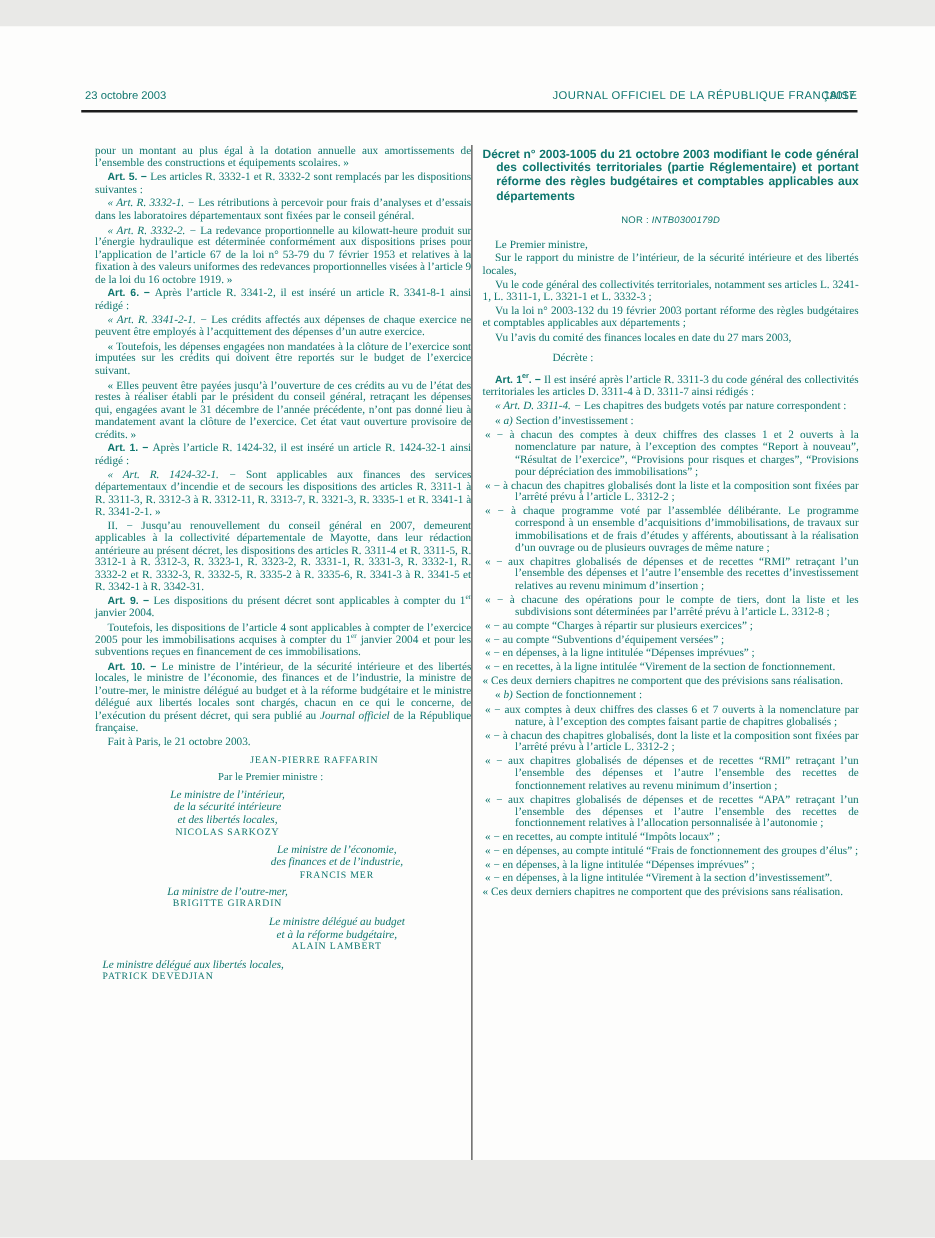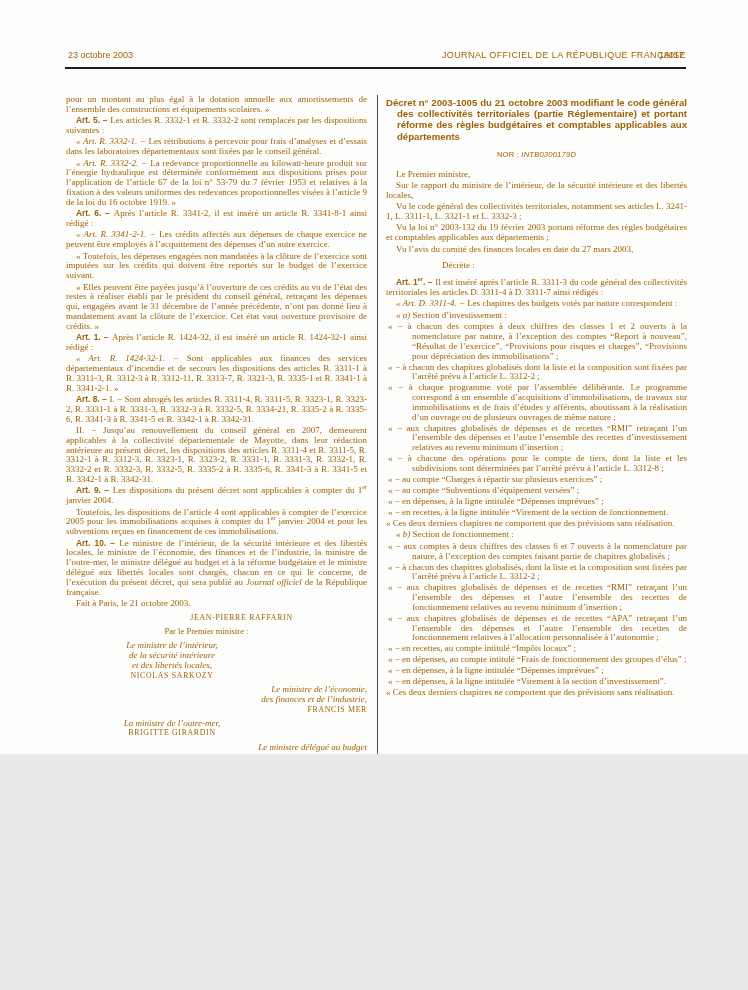--- a/index.html
+++ b/index.html
@@ -2,36 +2,36 @@
 <html lang="fr"><head>
 <meta charset="utf-8">
 <style>
   html,body{margin:0;padding:0;}
   body{
     width:748px;height:990px;overflow:hidden;
     background:#e9e9e7;
     font-family:"Liberation Serif", serif;
   }
   #page{
-    position:relative;width:748px;height:754px;
-    background:#fdfdfc;color:#a16207;overflow:hidden;
+    position:relative;width:748px;height:907px;
+    background:#fdfdfc;color:#0f766e;overflow:hidden;margin-top:21px;
   }
   
   #running-head{
     position:absolute;left:65px;top:48px;width:621px;height:16px;
     font-family:"Liberation Sans", sans-serif;font-size:9px;
   }
   #running-head .date{position:absolute;left:3px;top:2px;}
   #running-head .jtitle{position:absolute;left:0;right:0;top:2px;text-align:right;letter-spacing:.4px;}
   #running-head .pnum{position:absolute;right:2px;top:2px;}
   #head-rule{position:absolute;left:65px;top:67px;width:621px;height:2px;background:#1d1d1d;}
   
   #col-divider{position:absolute;left:377px;top:95px;width:1px;height:884px;background:#4a4a48;}
   .column{position:absolute;top:95px;width:301px;text-align:justify;font-size:9px;line-height:9.8px;}
-  #left-col{left:66px;}
+  #left-col{left:76px;}
   #right-col{left:386px;}
   
   .para{margin:0 0 1.6px 0;padding:0;hyphens:none;}
   .para.p{text-indent:10px;}
   .para.cont{text-indent:0;}
   .para.li{padding-left:26px;text-indent:-24px;margin-bottom:1.2px;}
   .para.decrete{text-indent:0;margin:7px 0 7px 56px;text-align:left;}
   .seg-t{}
   .seg-b{font-family:"Liberation Sans", sans-serif;font-weight:bold;font-size:8.4px;}
   .seg-i{font-style:italic;}
@@ -47,21 +47,21 @@
     font-family:"Liberation Sans", sans-serif;font-size:7.6px;
     text-align:center;margin:0 0 10px 0;letter-spacing:.2px;
   }
   #nor-line .nor-code{font-style:italic;}
   
   #signatures{margin-top:4px;}
   .sig-name-right{width:235px;margin-left:auto;margin-right:8px;text-align:center;}
   .sig-byline{width:225px;margin:4px 0 2px 28px;text-align:center;font-size:8.6px;}
   .sig-block{margin-top:3px;}
   .sig-block.left{width:200px;margin-left:6px;text-align:center;}
-  .sig-block.right{width:215px;margin-left:auto;margin-right:0;text-align:right;}
+  .sig-block.right{width:215px;margin-left:auto;margin-right:0;text-align:center;}
   .sig-block.leftwide{width:285px;margin-left:6px;}
   .sig-title{font-style:italic;font-size:9px;line-height:10.2px;}
   .sig-name{font-size:7.8px;letter-spacing:.7px;line-height:10.5px;}
 </style>
 </head>
 <body>
 
 <div id="page">
 
   <div id="running-head">
@@ -78,21 +78,20 @@
         <p class="para cont"><span class="seg-t">pour un montant au plus égal à la dotation annuelle aux amortissements de l’ensemble des constructions et équipements scolaires. »</span></p>
         <p class="para p"><span class="seg-b">Art. 5. − </span><span class="seg-t">Les articles R. 3332-1 et R. 3332-2 sont remplacés par les dispositions suivantes :</span></p>
         <p class="para p"><span class="seg-i">« Art. R. 3332-1. − </span><span class="seg-t">Les rétributions à percevoir pour frais d’analyses et d’essais dans les laboratoires départementaux sont fixées par le conseil général.</span></p>
         <p class="para p"><span class="seg-i">« Art. R. 3332-2. − </span><span class="seg-t">La redevance proportionnelle au kilowatt-heure produit sur l’énergie hydraulique est déterminée conformément aux dispositions prises pour l’application de l’article 67 de la loi n° 53-79 du 7 février 1953 et relatives à la fixation à des valeurs uniformes des redevances proportionnelles visées à l’article 9 de la loi du 16 octobre 1919. »</span></p>
         <p class="para p"><span class="seg-b">Art. 6. − </span><span class="seg-t">Après l’article R. 3341-2, il est inséré un article R. 3341-8-1 ainsi rédigé :</span></p>
         <p class="para p"><span class="seg-i">« Art. R. 3341-2-1. − </span><span class="seg-t">Les crédits affectés aux dépenses de chaque exercice ne peuvent être employés à l’acquittement des dépenses d’un autre exercice.</span></p>
         <p class="para p"><span class="seg-t">« Toutefois, les dépenses engagées non mandatées à la clôture de l’exercice sont imputées sur les crédits qui doivent être reportés sur le budget de l’exercice suivant.</span></p>
         <p class="para p"><span class="seg-t">« Elles peuvent être payées jusqu’à l’ouverture de ces crédits au vu de l’état des restes à réaliser établi par le président du conseil général, retraçant les dépenses qui, engagées avant le 31 décembre de l’année précédente, n’ont pas donné lieu à mandatement avant la clôture de l’exercice. Cet état vaut ouverture provisoire de crédits. »</span></p>
         <p class="para p"><span class="seg-b">Art. 1. − </span><span class="seg-t">Après l’article R. 1424-32, il est inséré un article R. 1424-32-1 ainsi rédigé :</span></p>
         <p class="para p"><span class="seg-i">« Art. R. 1424-32-1. − </span><span class="seg-t">Sont applicables aux finances des services départementaux d’incendie et de secours les dispositions des articles R. 3311-1 à R. 3311-3, R. 3312-3 à R. 3312-11, R. 3313-7, R. 3321-3, R. 3335-1 et R. 3341-1 à R. 3341-2-1. »</span></p>
-        <p class="para p"><span class="seg-b">Art. 8. − </span><span class="seg-t">I. − Sont abrogés les articles R. 3311-4, R. 3311-5, R. 3323-1, R. 3323-2, R. 3331-1 à R. 3331-3, R. 3332-3 à R. 3332-5, R. 3334-21, R. 3335-2 à R. 3335-6, R. 3341-3 à R. 3341-5 et R. 3342-1 à R. 3342-31.</span></p>
         <p class="para p"><span class="seg-t">II. − Jusqu’au renouvellement du conseil général en 2007, demeurent applicables à la collectivité départementale de Mayotte, dans leur rédaction antérieure au présent décret, les dispositions des articles R. 3311-4 et R. 3311-5, R. 3312-1 à R. 3312-3, R. 3323-1, R. 3323-2, R. 3331-1, R. 3331-3, R. 3332-1, R. 3332-2 et R. 3332-3, R. 3332-5, R. 3335-2 à R. 3335-6, R. 3341-3 à R. 3341-5 et R. 3342-1 à R. 3342-31.</span></p>
         <p class="para p"><span class="seg-b">Art. 9. − </span><span class="seg-t">Les dispositions du présent décret sont applicables à compter du 1</span><span class="seg-s">er</span><span class="seg-t"> janvier 2004.</span></p>
         <p class="para p"><span class="seg-t">Toutefois, les dispositions de l’article 4 sont applicables à compter de l’exercice 2005 pour les immobilisations acquises à compter du 1</span><span class="seg-s">er</span><span class="seg-t"> janvier 2004 et pour les subventions reçues en financement de ces immobilisations.</span></p>
         <p class="para p"><span class="seg-b">Art. 10. − </span><span class="seg-t">Le ministre de l’intérieur, de la sécurité intérieure et des libertés locales, le ministre de l’économie, des finances et de l’industrie, la ministre de l’outre-mer, le ministre délégué au budget et à la réforme budgétaire et le ministre délégué aux libertés locales sont chargés, chacun en ce qui le concerne, de l’exécution du présent décret, qui sera publié au </span><span class="seg-i">Journal officiel</span><span class="seg-t"> de la République française.</span></p>
         <p class="para p"><span class="seg-t">Fait à Paris, le 21 octobre 2003.</span></p>
       </div>
     <div id="signatures">
         <div class="sig-name-right sig-name">JEAN-PIERRE RAFFARIN</div>
         <div class="sig-byline">Par le Premier ministre :</div>
         <div class="sig-block left">

